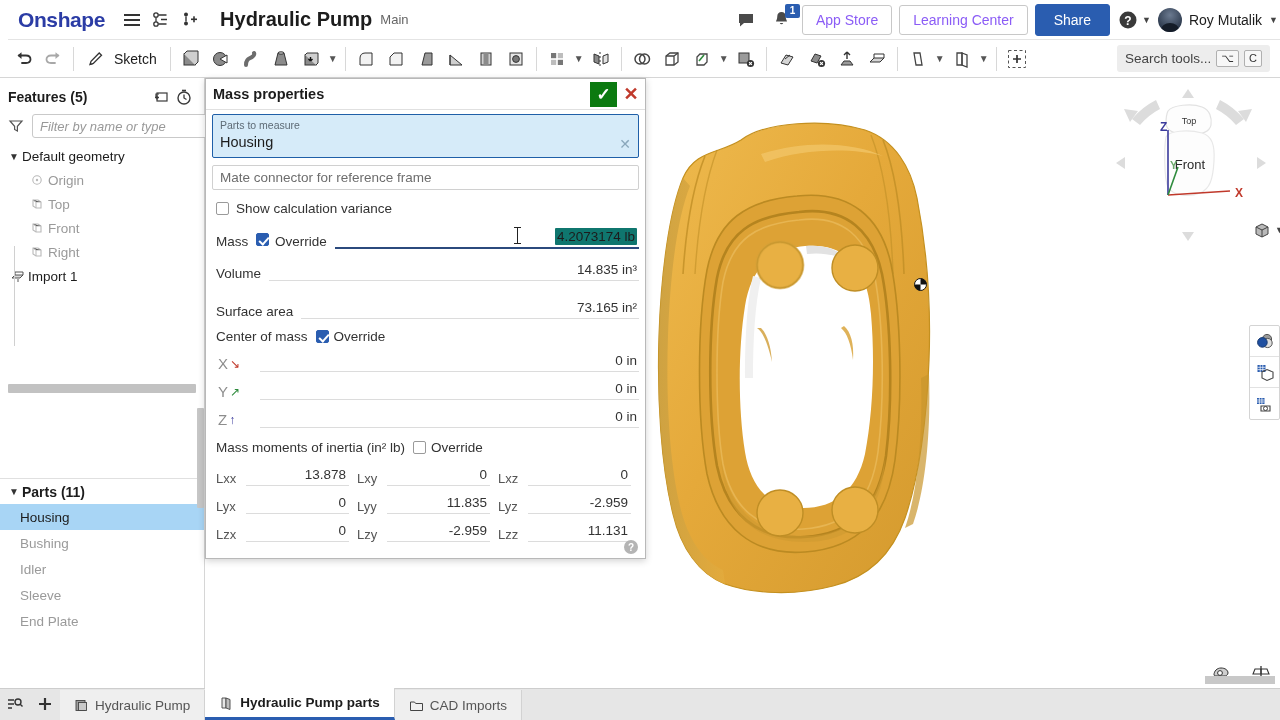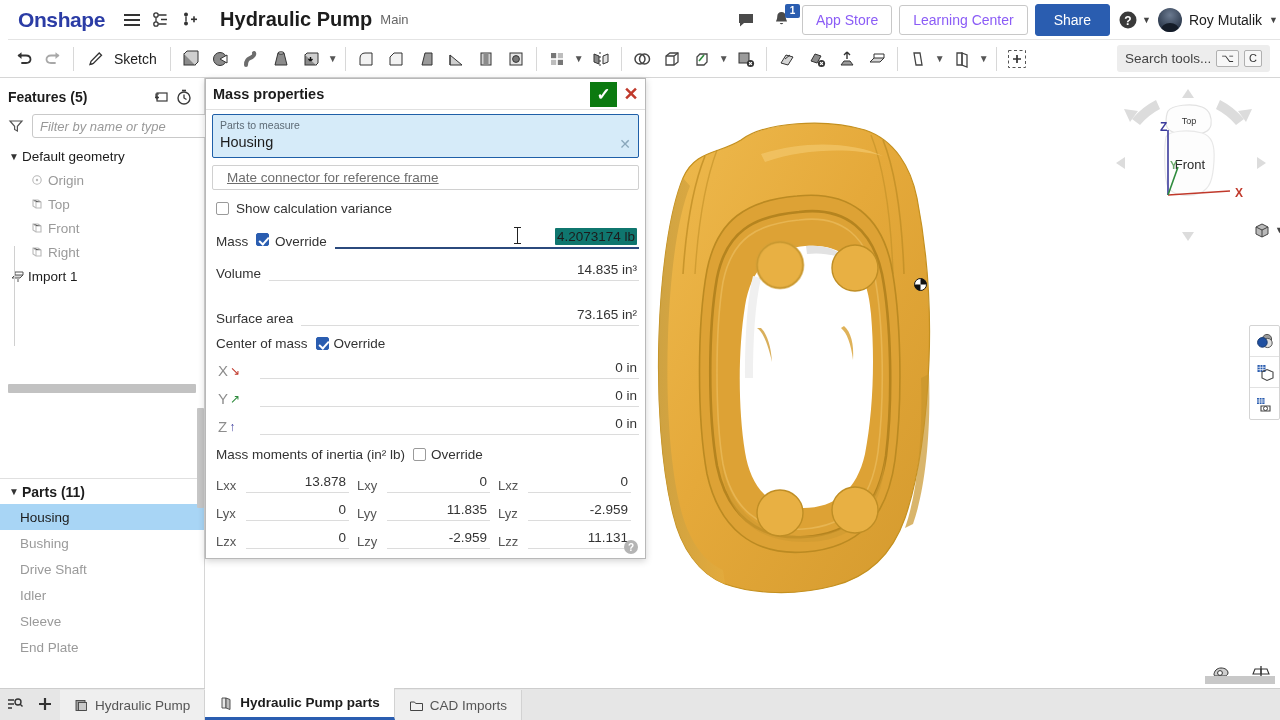--- a/index.html
+++ b/index.html
@@ -223,22 +223,22 @@
     padding: 4px 7px 5px 7px; position: relative; cursor: text;
   }
   .field-sel-label { font-size: 10.5px; color: #5d6a75; line-height: 13px; }
   .field-sel-value { font-size: 14.5px; color: #1c1c1c; line-height: 20px; }
   .field-sel-x {
     position: absolute; right: 7px; top: 21px; color: #8aa7bb;
     font-size: 14px; cursor: pointer;
   }
   .field-plain {
     margin-top: 7px; border: 1px solid #d0d0d0; border-radius: 2px;
-    height: 25px; display: flex; align-items: center; padding: 0 14px;
-    font-size: 13.5px; color: #6d6d6d; background: #fff; cursor: text; text-decoration: underline;
+    height: 25px; display: flex; align-items: center; padding: 0 7px;
+    font-size: 13.5px; color: #6d6d6d; background: #fff; cursor: text;
   }
   .chk-row { display: flex; align-items: center; gap: 7px; margin-top: 11px; padding-left:4px;}
   .chk {
     width: 13px; height: 13px; border: 1px solid #9a9a9a; border-radius: 2px;
     background: #fff; cursor: pointer; flex: none;
   }
   .chk.on {
     background: #2a5db0; border-color: #2a5db0; position: relative;
   }
   .chk.on::after {
@@ -877,23 +877,20 @@
       <span class="parts-title">Parts (11)</span>
     </div>
     <div class="parts-list" id="parts-container">
         <div class="part-row selected">
           <span>Housing</span>
         </div>
         <div class="part-row">
           <span>Bushing</span>
         </div>
         <div class="part-row">
-          <span>Drive Shaft</span>
-        </div>
-        <div class="part-row">
           <span>Idler</span>
         </div>
         <div class="part-row">
           <span>Sleeve</span>
         </div>
         <div class="part-row">
           <span>End Plate</span>
         </div>
       </div>
     <div class="v-scroll-left" style="top:330px;"></div>
@@ -930,21 +927,21 @@
         </span>
       </div>
 
       <div class="row-val" style="margin-top:5px;">
         <span class="rv-label">Volume</span>
         <span class="rv-line">
           <span>14.835 in³</span>
         </span>
       </div>
 
-      <div class="row-val" style="margin-top:18px;justify-content:center;">
+      <div class="row-val" style="margin-top:11px;justify-content:center;">
         <span class="rv-label">Surface area</span>
         <span class="rv-line">
           <span>73.165 in²</span>
         </span>
       </div>
 
       <div class="section-hdr">
         <span class="sec-label">Center of mass</span>
         <span class="chk on"></span>
         <span class="chk-label" style="margin-left:-3px;">Override</span>

